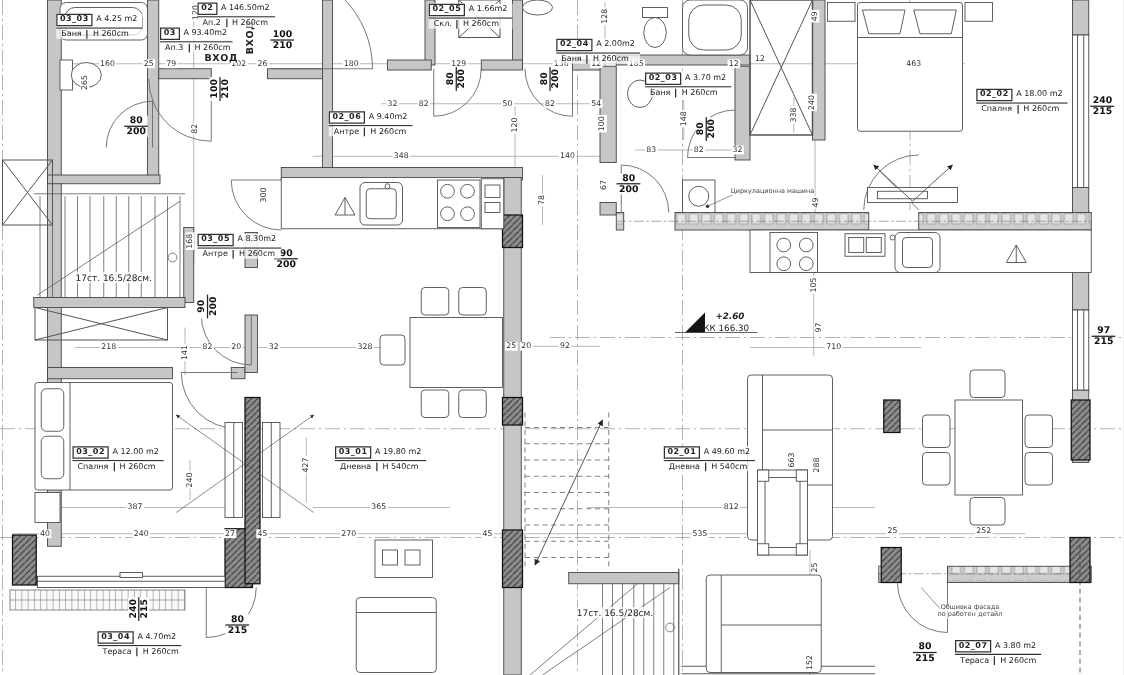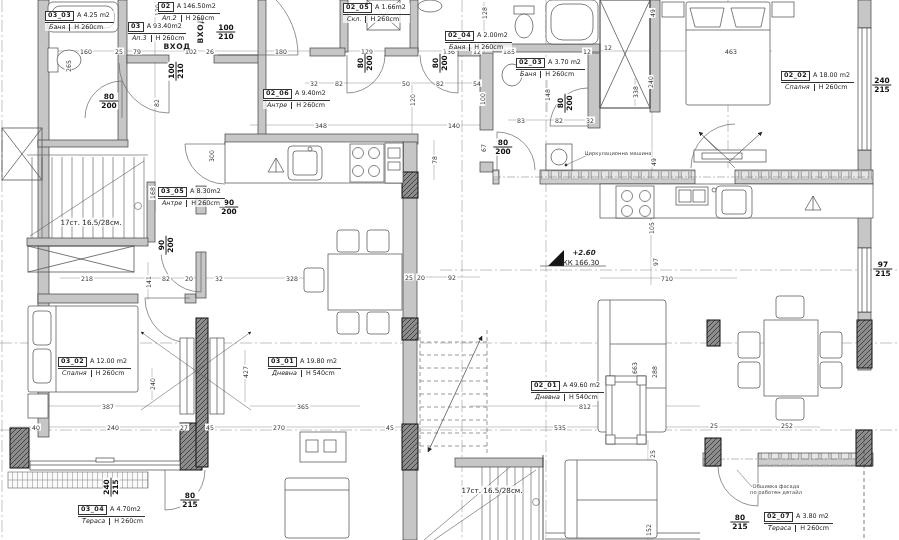--- a/index.html
+++ b/index.html
@@ -5,21 +5,21 @@
   html,body{margin:0;padding:0;background:#ddd;}
   .sheet{position:relative;width:899px;height:540px;background:#ffffff;overflow:hidden;
          font-family:"DejaVu Sans",sans-serif;color:#222;}
   svg.plan{position:absolute;left:0;top:0;}
   
   .rlabel{position:absolute;font-size:6.4px;line-height:1.2;white-space:nowrap;z-index:30;}
   .rl-top{display:flex;align-items:center;gap:3px;border-bottom:0.9px solid #333;padding:0 2px 1px 0;background:rgba(255,255,255,.85);}
   .rid{border:1px solid #333;padding:0 2px;font-weight:700;letter-spacing:.4px;background:#fff;}
   .rarea{padding-right:2px;}
   .rl-bot{display:flex;padding:1px 0 0 4px;background:rgba(255,255,255,.7);}
-  .rname{border-right:0.9px solid #333;padding-right:4px;margin-right:4px;font-style:italic;}
+  .rname{border-right:0.9px solid #333;padding-right:4px;margin-right:4px;}
   
   .dim{position:absolute;font-size:6.2px;color:#333;background:#fff;padding:0 1px;white-space:nowrap;z-index:20;}
   
   .dfrac{position:absolute;font-size:7.4px;font-weight:600;color:#111;text-align:center;line-height:1.08;z-index:25;background:rgba(255,255,255,.9);}
   .dfrac .top{border-bottom:1px solid #222;padding:0 2px;display:block;}
   .dfrac .bot{display:block;padding:0 2px;}
   
   .ann{position:absolute;font-size:7.2px;color:#222;white-space:nowrap;z-index:25;background:rgba(255,255,255,.8);}
   .ann.small{font-size:5.2px;color:#444;}
   .ann.entr{font-weight:700;letter-spacing:.5px;font-size:7.6px;}
@@ -446,21 +446,21 @@
       <div class="rlabel" style="left: 268px; top: 357px;">
         <div class="rl-top">
           <span class="rid">03_01</span>
           <span class="rarea">A 19.80 m2</span>
         </div>
         <div class="rl-bot">
           <span class="rname">Дневна</span>
           <span class="rh">H 540cm</span>
         </div>
       </div>
-      <div class="rlabel" style="left: 531px; top: 357px; margin-top: 24px;">
+      <div class="rlabel" style="left: 531px; top: 357px;">
         <div class="rl-top">
           <span class="rid">02_01</span>
           <span class="rarea">A 49.60 m2</span>
         </div>
         <div class="rl-bot">
           <span class="rname">Дневна</span>
           <span class="rh">H 540cm</span>
         </div>
       </div>
       <div class="rlabel" style="left: 78px; top: 505px;">

